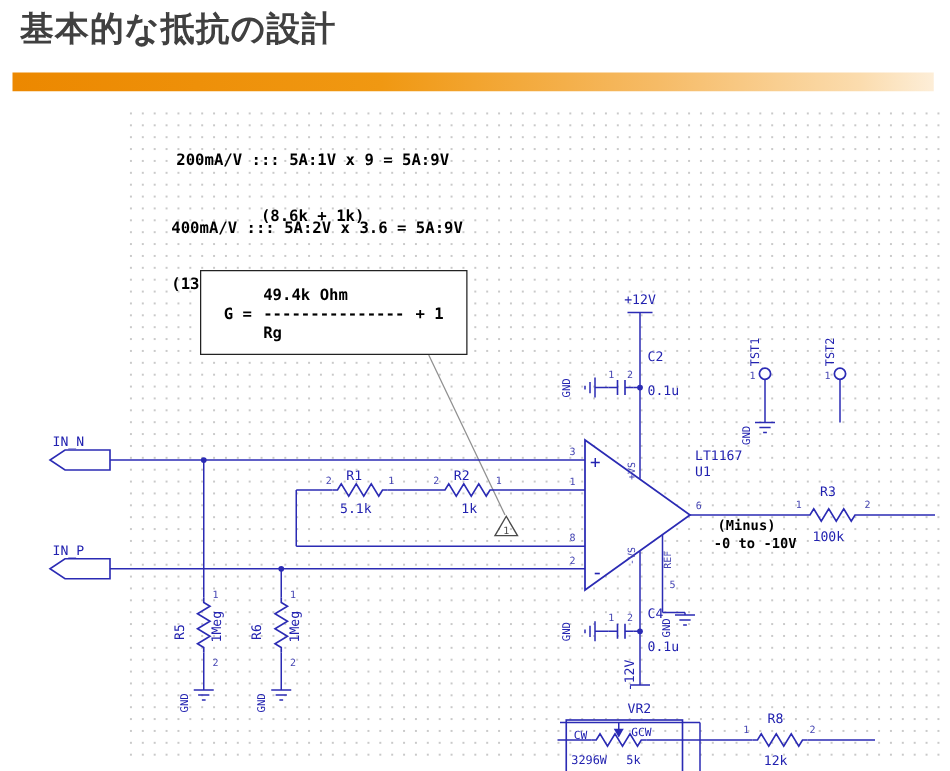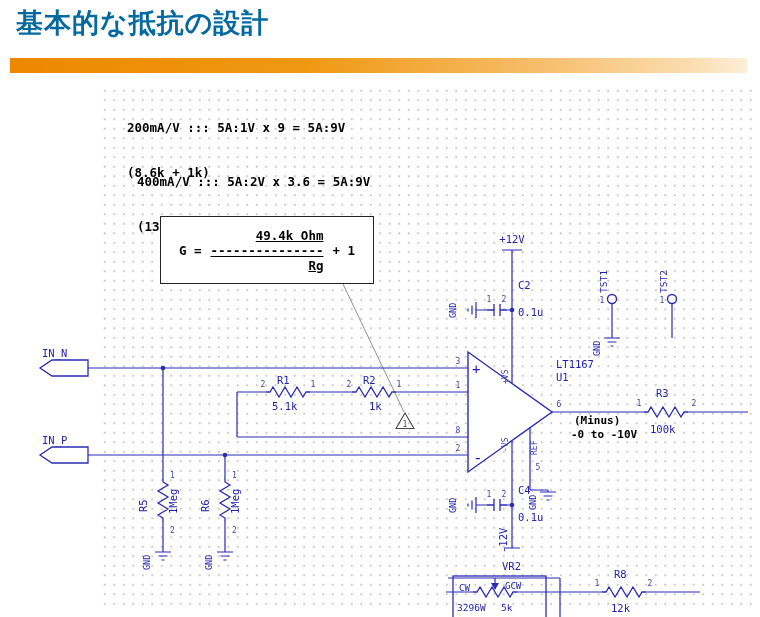--- a/index.html
+++ b/index.html
@@ -1,29 +1,29 @@
 <!DOCTYPE html>
 <html><head>
 <meta charset="utf-8">
 <style>
   html,body{margin:0;padding:0;background:#fff;}
   .stage{position:relative;width:760px;height:617px;background:#fff;overflow:hidden;
          font-family:"DejaVu Sans Mono",monospace;}
-  .slide-title{position:absolute;left:16px;top:6px;color:#0369a1;
+  .slide-title{position:absolute;left:16px;top:6px;color:#404040;
          font:bold 27px/34px "Liberation Sans","DejaVu Sans",sans-serif;letter-spacing:1px;}
   .accent-bar{position:absolute;left:10px;top:58px;width:737px;height:15px;
          background:linear-gradient(to right,#ec8800 0%,#f09812 40%,#f6bb66 70%,#fbdcae 92%,#fdeed8 100%);}
   .grid{position:absolute;left:100px;top:86px;width:656px;height:526px;
          background-image:radial-gradient(circle,#c9c9c9 0.9px,transparent 1.1px);
          background-size:9.5px 9.5px;}
   .note{position:absolute;color:#000;font:bold 12.5px/15px "DejaVu Sans Mono",monospace;white-space:pre;}
   .fbox{position:absolute;left:160px;top:216px;width:214px;height:68px;border:1.6px solid #222;
          background:#fff;display:flex;align-items:center;justify-content:center;gap:9px;
          color:#000;font:bold 12.5px/15px "DejaVu Sans Mono",monospace;box-sizing:border-box;}
-  .fbox .frac{text-align:right;text-decoration:underline;}
+  .fbox .frac{text-align:left;}
   svg.sch{position:absolute;left:0;top:0;}
   svg.sch text{font-family:"DejaVu Sans Mono",monospace;}
   .w{stroke:#2b2bb4;stroke-width:1.2;fill:none;}
   .sy{stroke:#2b2bb4;stroke-width:1.3;fill:none;}
   .syw{stroke:#2b2bb4;stroke-width:1.4;fill:#fff;}
   .dot{fill:#2b2bb4;stroke:none;}
   .lb{fill:#2222b0;font-size:10.5px;}
   .lbs{fill:#2222b0;font-size:8.5px;}
   .pn{fill:#4343b2;font-size:8px;}
   .bk{fill:#000;font-size:11px;font-weight:bold;}
@@ -33,21 +33,21 @@
 </head>
 <body>
 
 <div class="stage">
 
   <div class="slide-title">基本的な抵抗の設計</div>
   <div class="accent-bar"></div>
 
   <div class="grid"></div>
 
-  <div class="note" style="left:127px;top:90px;">
+  <div class="note" style="left:141px;top:90px;text-align:center;">
     <div>200mA/V ::: 5A:1V x 9 = 5A:9V</div>
     <div>(8.6k + 1k)</div>
   </div>
   <div class="note" style="left:137px;top:144px;">
     <div>400mA/V ::: 5A:2V x 3.6 = 5A:9V</div>
     <div>(13k + 1.1k)</div>
   </div>
 
   <div class="fbox">
     <span>G =</span>

